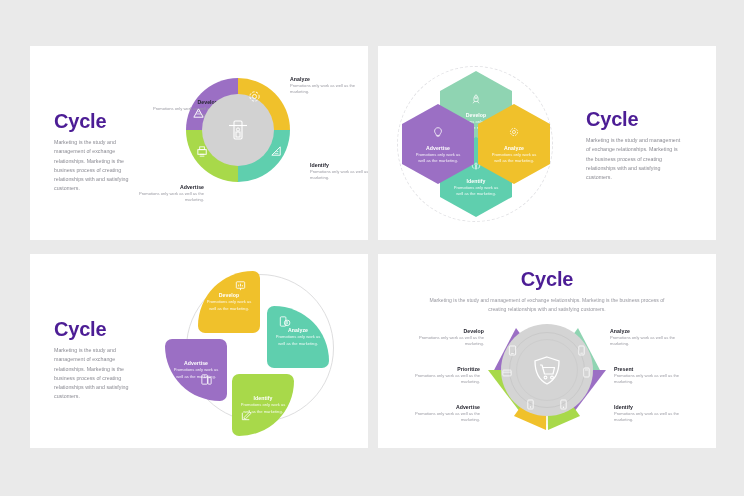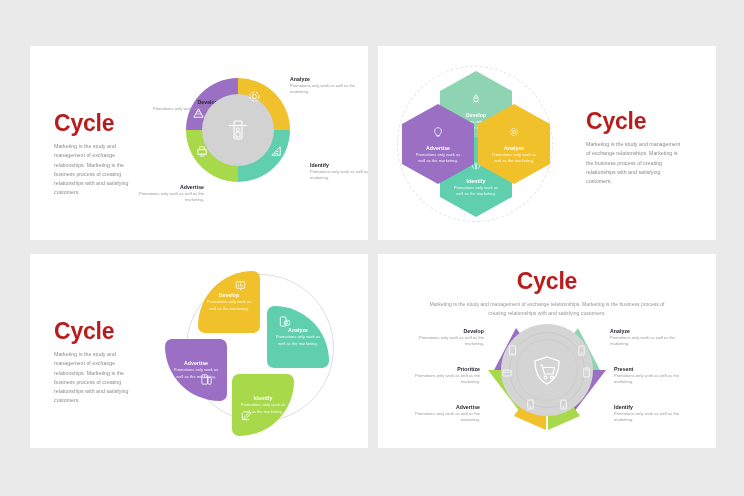--- a/index.html
+++ b/index.html
@@ -17,23 +17,23 @@
     position: absolute;
     background: #ffffff;
     overflow: hidden;
   }
   #slide1 { left: 30px;  top: 46px;  width: 338px; height: 194px; }
   #slide2 { left: 378px; top: 46px;  width: 338px; height: 194px; }
   #slide3 { left: 30px;  top: 254px; width: 338px; height: 194px; }
   #slide4 { left: 378px; top: 254px; width: 338px; height: 194px; }
 
   .title {
-    font-size: 23px;
+    font-size: 20px;
     font-weight: bold;
-    color: #b91c1c;
+    color: #4c1d95;
     letter-spacing: -0.2px;
   }
   .body-copy {
     font-size: 5.3px;
     line-height: 1.75;
     color: #8b8b93;
   }
   .lbl-h {
     font-size: 5.2px;
     font-weight: bold;

